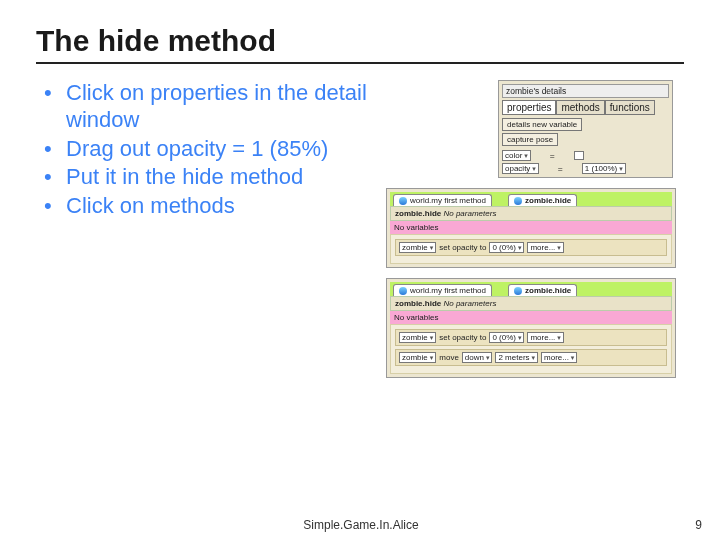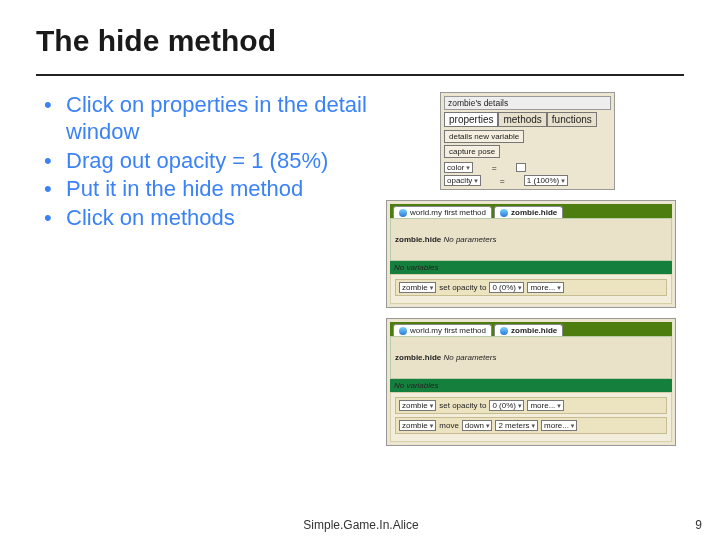--- a/index.html
+++ b/index.html
@@ -9,21 +9,21 @@
     background: #fff;
     font-family: Arial, Helvetica, sans-serif;
     position: relative;
     overflow: hidden;
   }
   .title-wrap { padding: 24px 36px 0 36px; }
   .title {
     font-size: 30px;
     color: #1a1a1a;
     border-bottom: 2px solid #222;
-    padding-bottom: 16px;
+    padding-bottom: 4px;
     display: inline-block;
     width: 100%;
   }
   .body {
     display: flex;
     padding: 16px 20px 0 44px;
     gap: 12px;
   }
   .bullets {
     flex: 0 0 330px;
@@ -40,21 +40,21 @@
     flex-direction: column;
     gap: 10px;
     font-size: 8.5px;
     color: #222;
   }
   .panel {
     border: 1px solid #999;
     background: #ece6d0;
     padding: 3px;
   }
-  .panel-top { width: 175px; margin-left: 54px; }
+  .panel-top { width: 175px; margin-left: 112px; }
   .d-title { background: #eee; border: 1px solid #999; padding: 1px 3px; margin-bottom: 2px; }
   .tabs { display: flex; gap: 0; margin-bottom: 3px; }
   .tab {
     border: 1px solid #777;
     padding: 1px 4px;
     background: #e6e0cc;
     font-size: 10px;
   }
   .tab.active { background: #fff; }
   .btn {
@@ -63,32 +63,32 @@
     padding: 1px 4px;
     display: inline-block;
     font-size: 8px;
     margin-bottom: 2px;
   }
   .row { display: flex; align-items: center; gap: 19px; margin-top: 2px; }
   .swatch { width: 10px; height: 9px; background: #fff; border: 1px solid #777; display:inline-block; }
   .drop { border:1px solid #777; background:#fff; padding:0 2px; font-size:8px; }
   .drop::after { content: " ▾"; font-size:7px; color:#555; }
   .method-panel { width: 290px; }
-  .m-tabs { display:flex; gap:2px; background:#4d7c0f; padding:2px 3px 0 3px; }
+  .m-tabs { display:flex; gap:16px; background:#bef264; padding:2px 3px 0 3px; }
   .m-tab {
     border:1px solid #888; border-bottom:none;
     background:#fff; padding:1px 5px; font-size:8px;
     display:flex; align-items:center; gap:3px;
     border-radius:3px 3px 0 0;
   }
   .globe { width:8px; height:8px; border-radius:50%; background:linear-gradient(#7bd0ff,#2a78d8); display:inline-block; }
   .m-tab.active { font-weight:bold; }
-  .m-head { background:#e9e2c8; border:1px solid #bca; padding:16px 4px; font-size:8px; font-style:italic; }
+  .m-head { background:#e9e2c8; border:1px solid #bca; padding:2px 4px; font-size:8px; font-style:italic; }
   .m-head b { font-style:normal; }
-  .m-sub { padding:2px 4px; font-size:8px; font-style:italic; background:#15803d; }
+  .m-sub { padding:2px 4px; font-size:8px; background:#f9a8d4; }
   .m-body { background:#f3eedb; border:1px solid #d7cfa7; padding:4px; }
   .stmt { display:flex; gap:3px; align-items:center; background:#ece3c0; border:1px solid #c8bd90; padding:2px 3px; margin-bottom:3px; font-size:8px; }
   .stmt .drop { font-size:8px; }
   .footer {
     position:absolute; bottom:8px; left:2px; right:0;
     display:flex; justify-content:center;
     font-size:12px; color:#333;
   }
   .pagenum { position:absolute; right:18px; bottom:8px; font-size:12px; color:#333; }
 </style>

